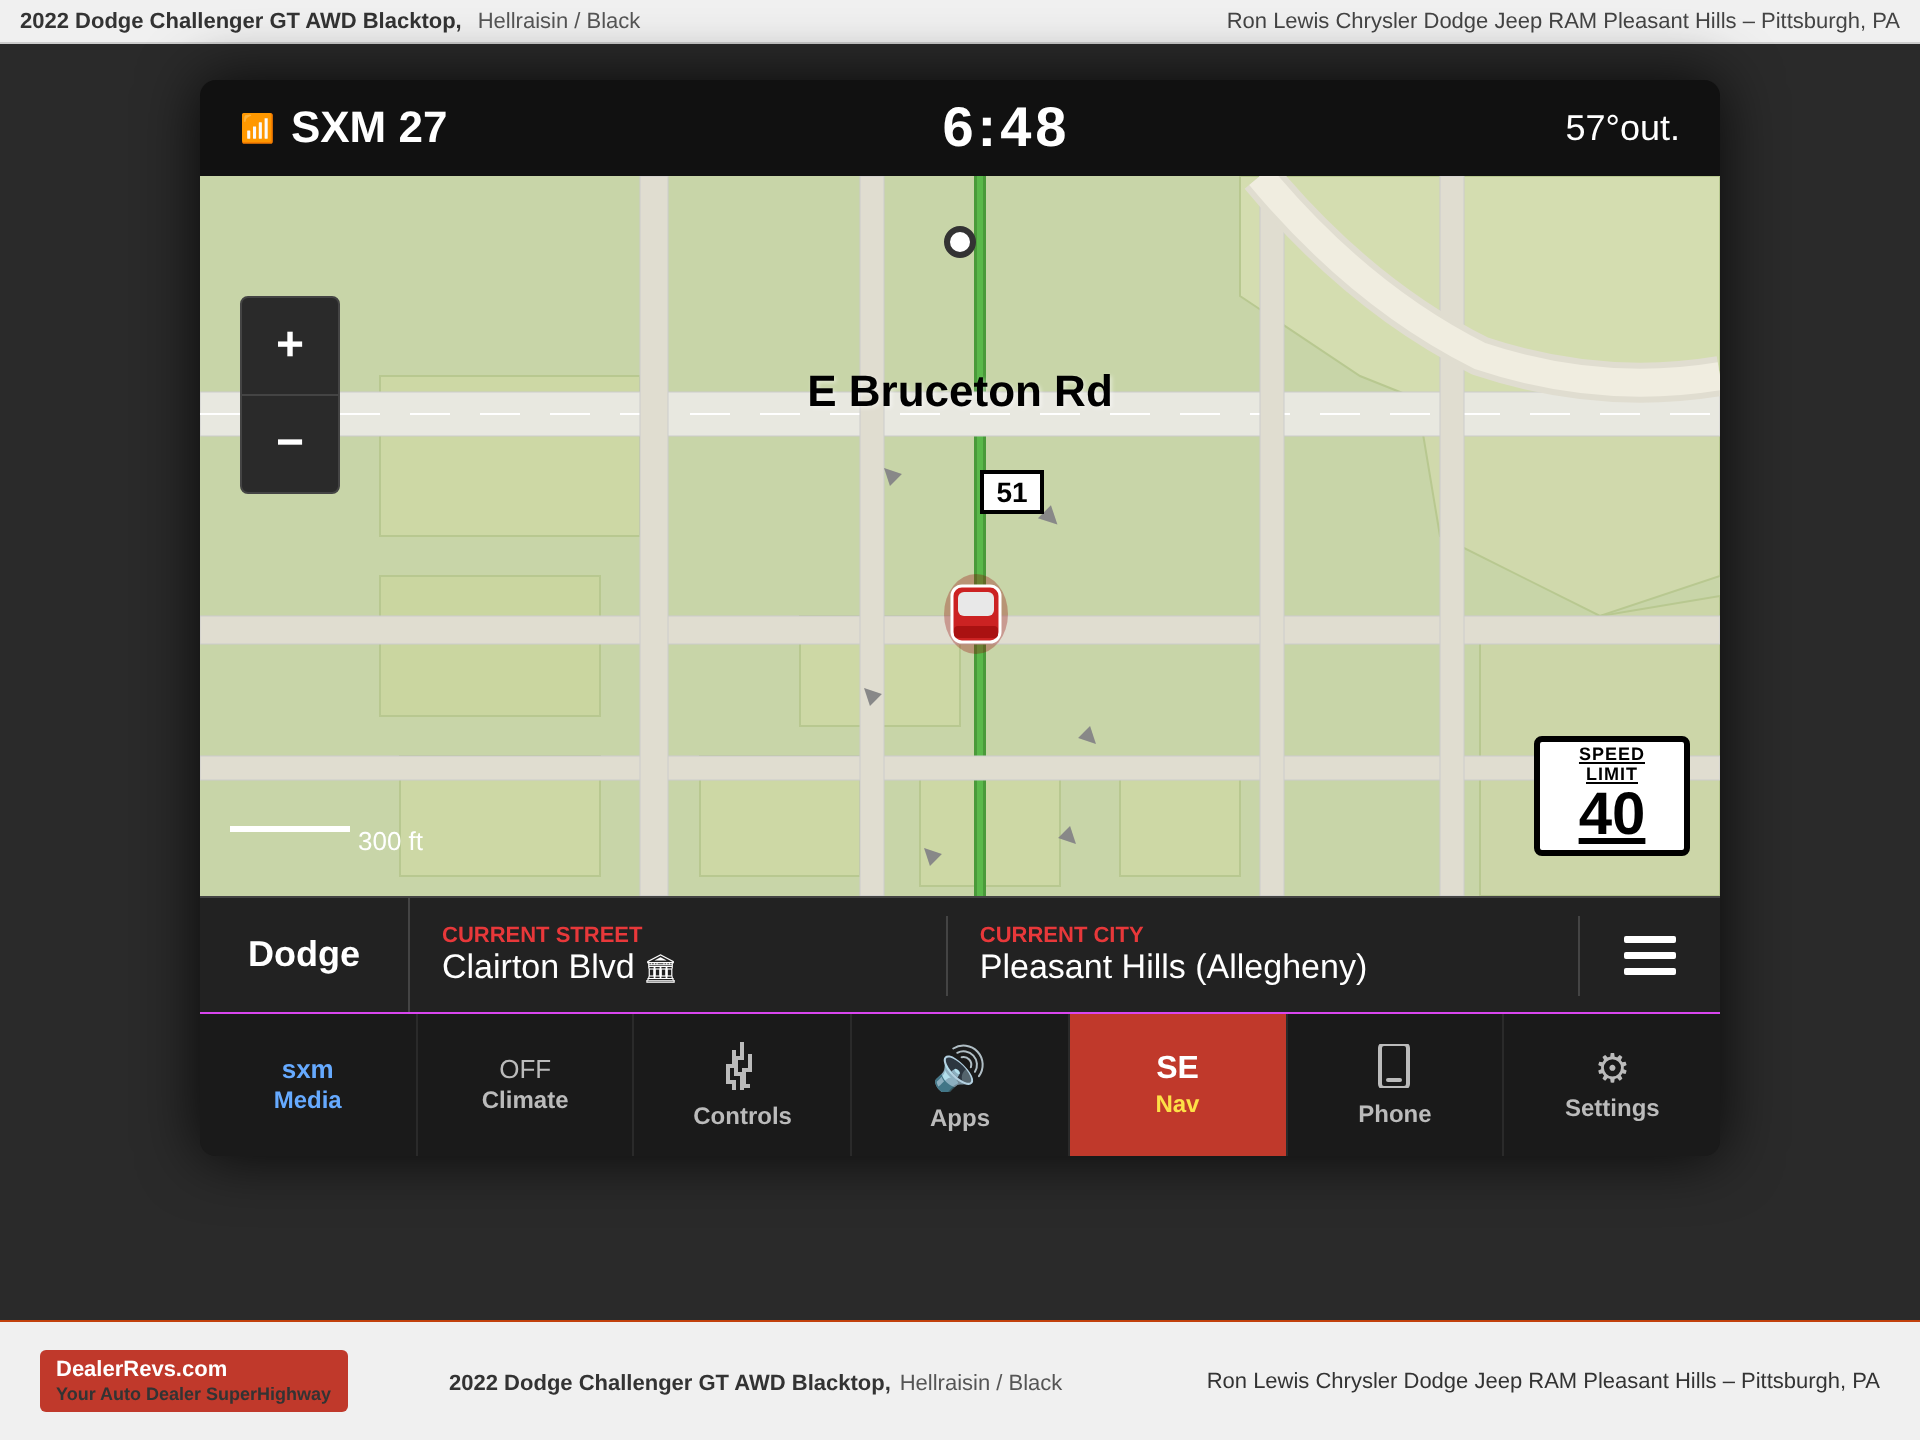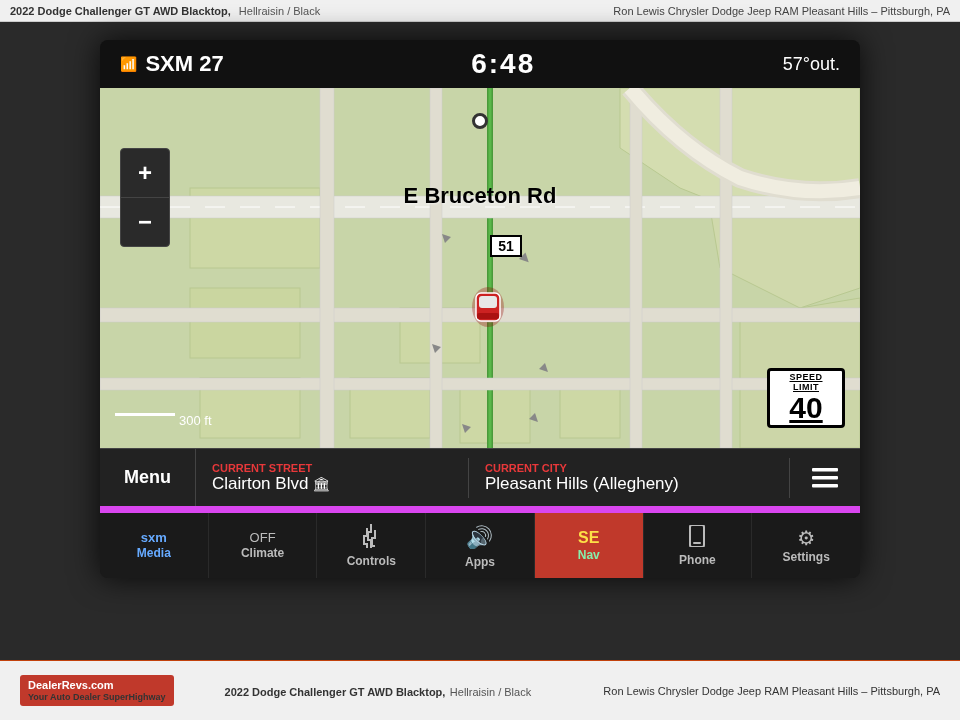--- a/index.html
+++ b/index.html
@@ -233,21 +233,21 @@
       align-items: center;
       cursor: pointer;
     }
 
     
     .nav-bar {
       background: #1a1a1a;
       display: flex;
       align-items: stretch;
       height: 72px;
-      border-top: 7px solid #d946ef;
+      border-top: 1px solid #d946ef;
     }
     .nav-item {
       flex: 1;
       display: flex;
       flex-direction: column;
       align-items: center;
       justify-content: center;
       gap: 2px;
       cursor: pointer;
       border-right: 1px solid #2a2a2a;
@@ -265,21 +265,21 @@
     }
     .nav-item.active .nav-icon {
       color: #fff;
     }
     .nav-label {
       font-size: 12px;
       color: #bbb;
       font-weight: bold;
     }
     .nav-item.active .nav-label {
-      color: #86efac;
+      color: #fde047;
     }
     .nav-item-sxm .nav-label {
       color: #6af;
     }
 
     
     .page-footer {
       background: #f0f0f0;
       height: 60px;
       display: flex;
@@ -466,21 +466,21 @@
           <span>300 ft</span>
         </div>
 
         <div class="speed-limit">
           <div class="speed-limit-label">SPEED<br>LIMIT</div>
           <div class="speed-limit-number">40</div>
         </div>
       </div>
 
       <div class="street-info-bar">
-        <div class="menu-btn">Menu</div>
+        <div class="menu-btn">Dodge</div>
         <div class="street-section">
           <div class="street-label">Current Street</div>
           <div class="street-name">
             <span>Clairton Blvd</span>
             <span style="font-size:14px;">🏛</span>
           </div>
         </div>
         <div class="city-section">
           <div class="street-label">Current City</div>
           <div class="street-name">Pleasant Hills (Allegheny)</div>
@@ -520,21 +520,21 @@
         <div class="nav-item">
           <span class="nav-icon">
             <svg width="26" height="26" viewBox="0 0 26 26">
               <text x="13" y="22" text-anchor="middle" font-size="22" fill="#bbb">🔊</text>
             </svg>
           </span>
           <span class="nav-label">Apps</span>
         </div>
 
         <div class="nav-item active">
-          <span class="nav-icon" style="font-size:16px;font-weight:bold;color:#fde047;">SE</span>
+          <span class="nav-icon" style="font-size:16px;font-weight:bold;color:#ffffff;">SE</span>
           <span class="nav-label">Nav</span>
         </div>
 
         <div class="nav-item">
           <span class="nav-icon">
             <svg width="22" height="22" viewBox="0 0 22 22">
               <rect x="4" y="0" width="14" height="22" rx="2" fill="none" stroke="#bbb" stroke-width="2"></rect>
               <rect x="7" y="17" width="8" height="2" rx="1" fill="#bbb"></rect>
             </svg>
           </span>

